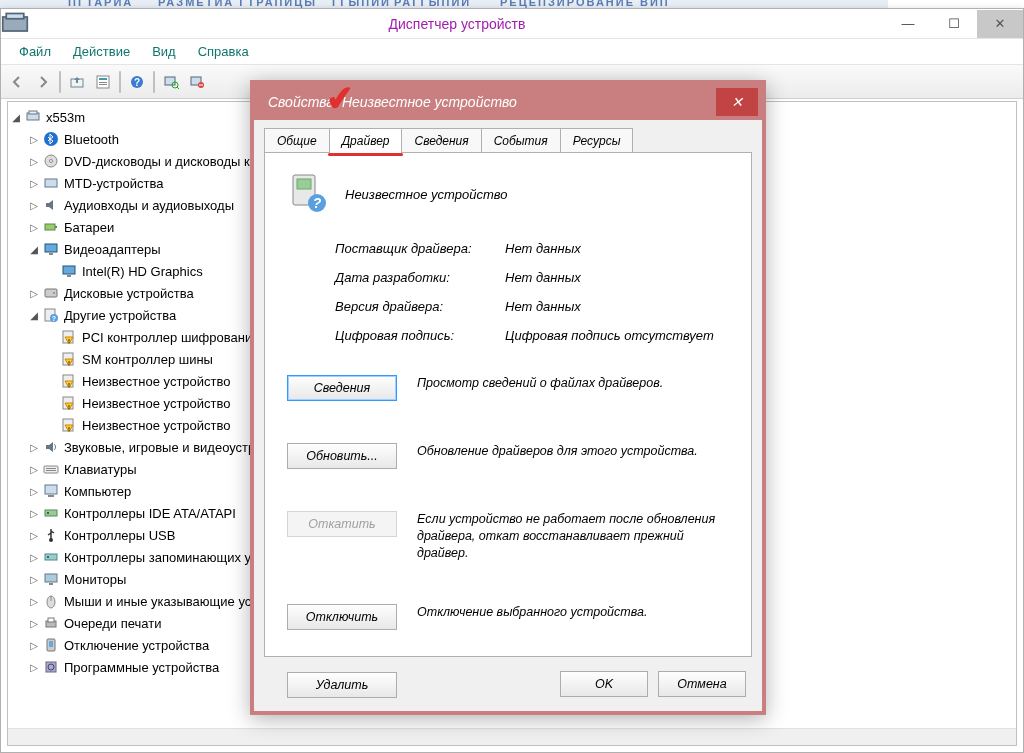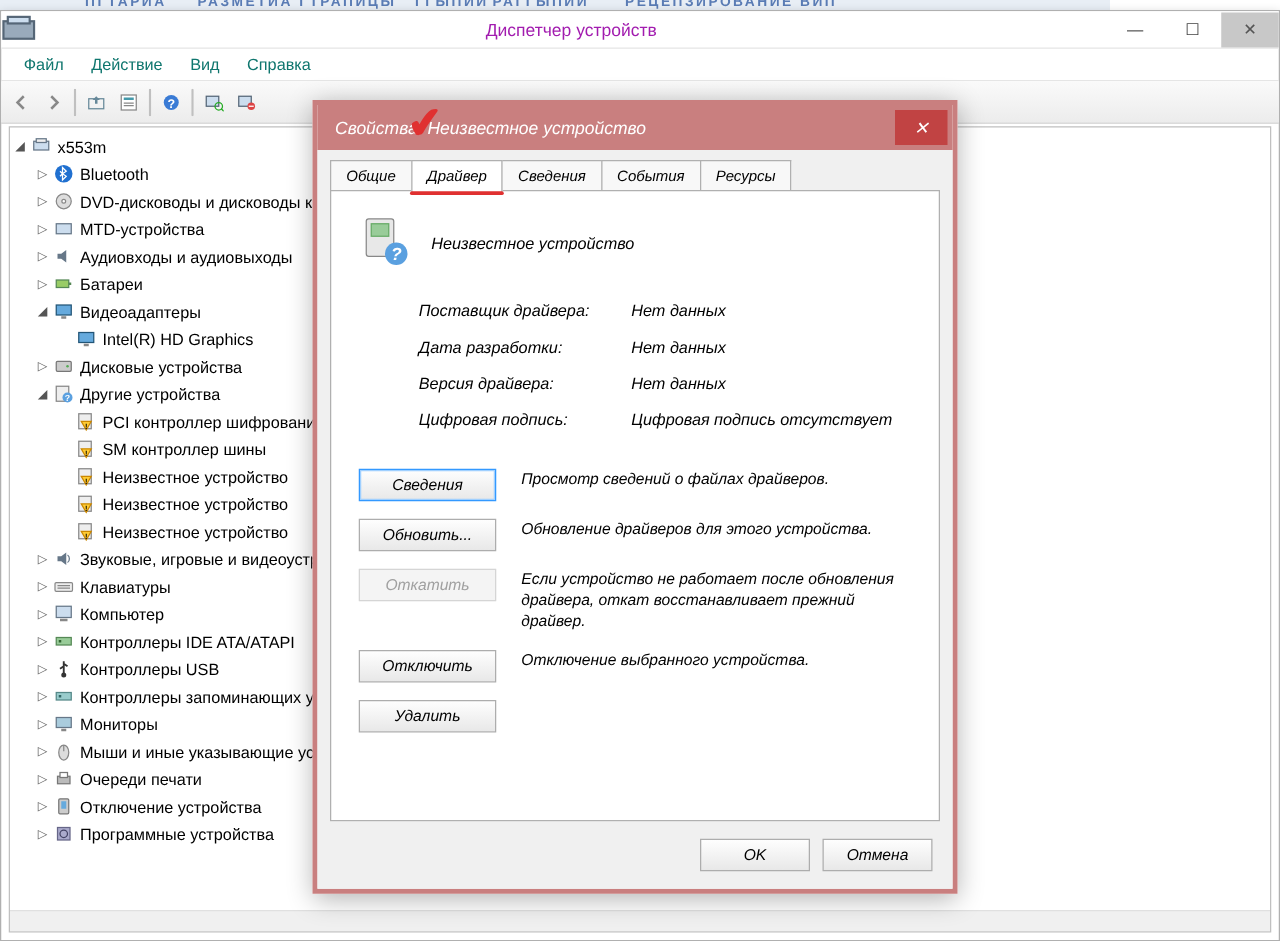--- a/index.html
+++ b/index.html
@@ -46,21 +46,21 @@
   .tab{padding:5px 12px;font-size:12px;border:1px solid #b0b0b0;background:#f8f8f8;border-bottom:none;position:relative;}
   .tab + .tab{margin-left:-1px;}
   .tab.active{background:#fff;font-weight:normal;z-index:2;border-bottom:1px solid #fff;margin-bottom:-1px;}
   .tab.hl::after{content:"";position:absolute;left:-2px;right:-2px;bottom:-3px;height:3px;background:#e03030;border-radius:3px;}
   .tabpanel{position:absolute;left:10px;right:10px;top:32px;bottom:54px;border:1px solid #b0b0b0;background:#fff;padding:20px 22px;}
 
   .devhead{display:flex;align-items:center;gap:16px;margin-bottom:26px;}
   .devicon{width:42px;height:42px;}
   .infogrid{display:grid;grid-template-columns:170px 1fr;row-gap:14px;font-size:13px;margin-left:48px;}
 
-  .btnrow{display:flex;margin-top:14px;gap:20px;}
+  .btnrow{display:flex;margin-top:42px;gap:20px;}
   .btnrow .btn{width:110px;}
   .btnrow .desc{flex:1;font-size:12.5px;line-height:1.35;}
   .btn{height:26px;border:1px solid #adadad;background:linear-gradient(#fefefe,#e8e8e8);font-size:12.5px;padding:0 8px;display:flex;align-items:center;justify-content:center;}
   .btn.primary{border:1px solid #3399ff;box-shadow:inset 0 0 0 1px #a0d0ff;}
   .btn.disabled{color:#a0a0a0;border-color:#d5d5d5;background:#f4f4f4;}
   .dlgbtns{position:absolute;right:16px;bottom:14px;display:flex;gap:10px;}
   .dlgbtns .btn{width:88px;}
 
   .check{position:absolute;left:326px;top:78px;z-index:20;font-weight:bold;font-size:34px;color:#e03030;font-family:Arial;transform:rotate(-5deg);}
 </style>

